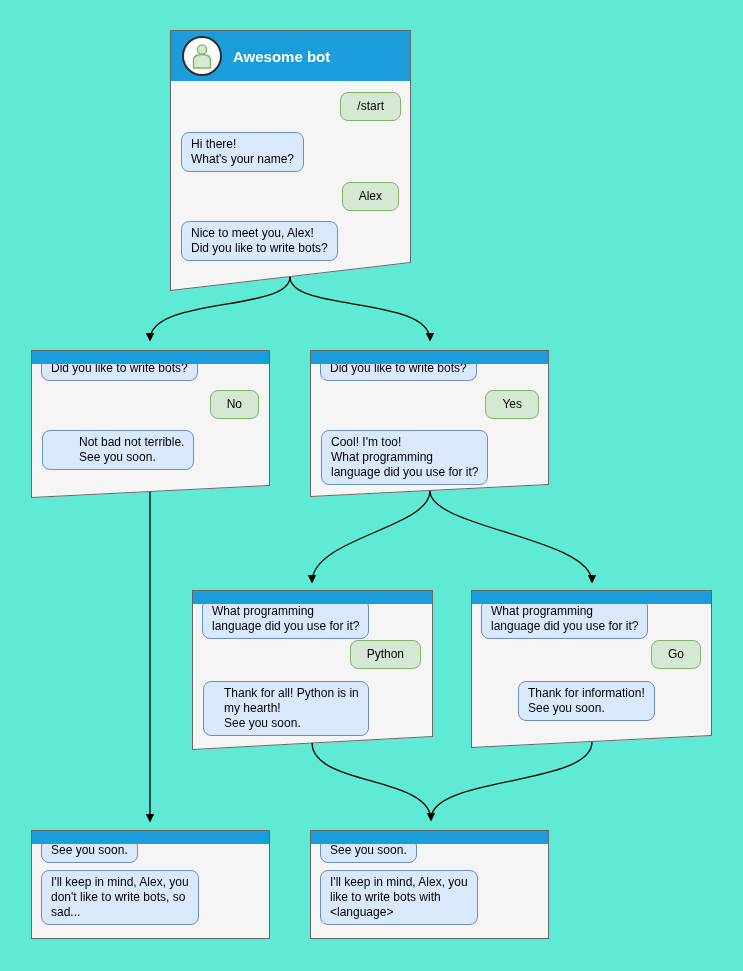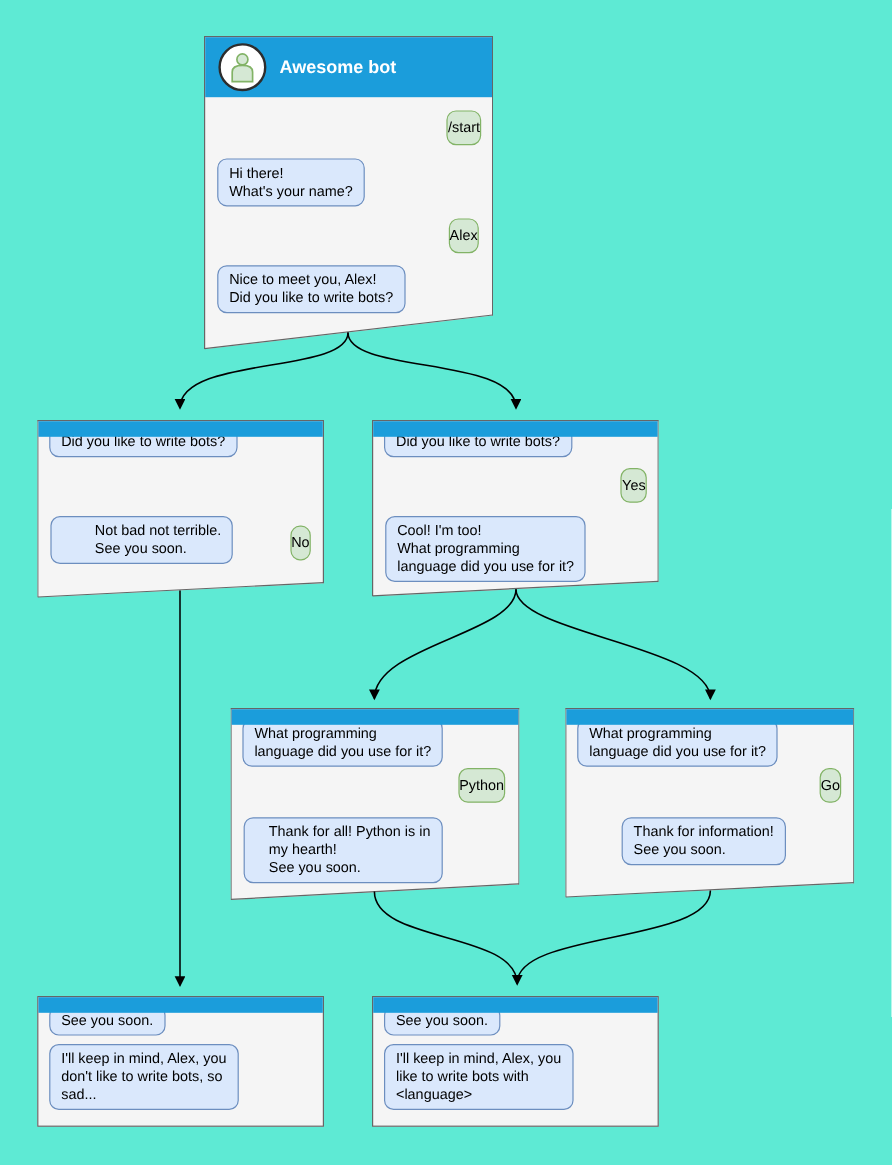--- a/index.html
+++ b/index.html
@@ -51,21 +51,21 @@
     box-sizing:border-box;
   }
   .bot{
     background:var(--bot-bubble-bg,#DAE8FC);
     border:1px solid var(--bot-bubble-border,#6C8EBF);
     padding:4px 9px;
   }
   .user{
     background:var(--user-bubble-bg,#D5E8D4);
     border:1px solid var(--user-bubble-border,#82B366);
-    padding:6px 0;
+    padding:6px 16px;
   }
   
   .overlay{
     position:absolute;left:0;top:0;
     width:743px;height:971px;
     pointer-events:none;
     z-index:5;
   }
   .overlay path.edge{fill:none;stroke:var(--arrow-color,#000000);stroke-width:1.3;}
   .overlay line.slant{stroke:var(--panel-border,#666666);stroke-width:1;}
@@ -116,21 +116,21 @@
 What's your name?</div>
     <div class="bubble user" style="top:151px;right:11px;">Alex</div>
     <div class="bubble bot" style="top:190px;left:10px;">Nice to meet you, Alex!
 Did you like to write bots?</div>
   </section>
 
   <section class="panel slanted" style="left:31px;top:350px;width:239px;height:148px;
                   clip-path:polygon(0 0,100% 0,100% 136px,0 100%);">
     <div class="phead node-head"></div>
     <div class="bubble bot" style="top:5px;left:9px;">Did you like to write bots?</div>
-    <div class="bubble user" style="top:39px;right:10px;margin-top:48px;">No</div>
+    <div class="bubble user" style="top:39px;right:10px;">No</div>
     <div class="bubble bot" style="top:79px;left:10px;padding-left:36px;">Not bad not terrible.
 See you soon.</div>
   </section>
 
   <section class="panel slanted" style="left:310px;top:350px;width:239px;height:147px;
                   clip-path:polygon(0 0,100% 0,100% 135px,0 100%);">
     <div class="phead node-head"></div>
     <div class="bubble bot" style="top:5px;left:9px;">Did you like to write bots?</div>
     <div class="bubble user" style="top:39px;right:9px;margin-left:36px;">Yes</div>
     <div class="bubble bot" style="top:79px;left:10px;">Cool! I'm too!

